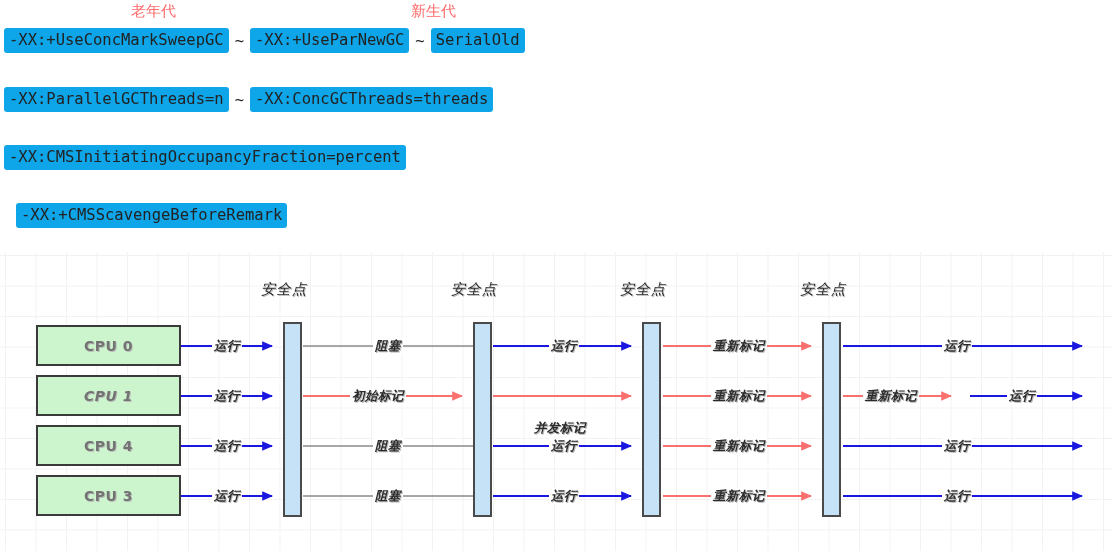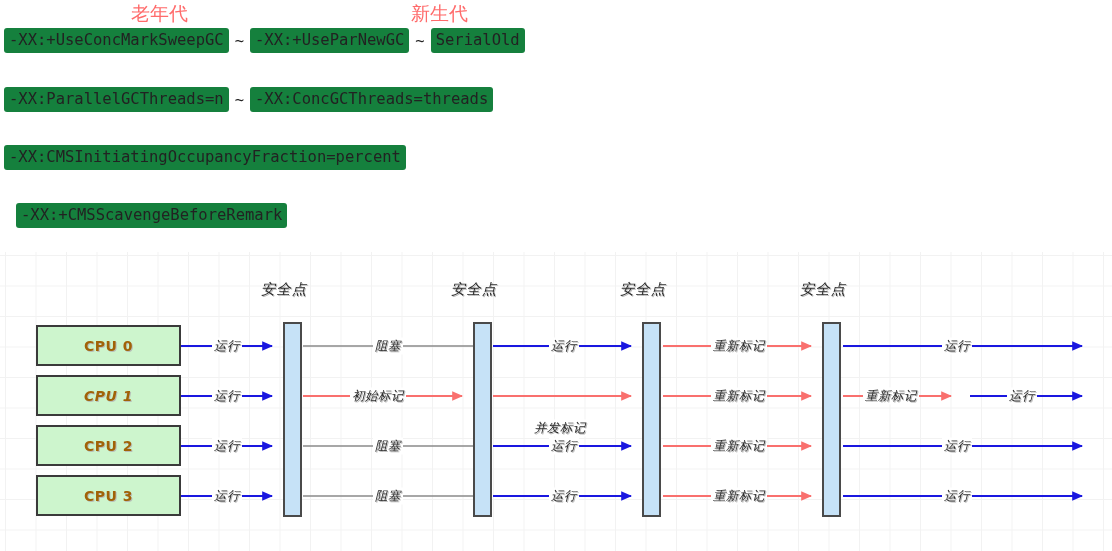--- a/index.html
+++ b/index.html
@@ -12,37 +12,37 @@
     position: relative;
     width: 1112px;
     height: 551px;
     overflow: hidden;
     background: #ffffff;
   }
 
   
   .gen-label {
     position: absolute;
-    font-size: 19px;
+    font-size: 15px;
     color: #ff6b6b;
     font-family: "DejaVu Sans", sans-serif;
     white-space: nowrap;
     line-height: 1;
   }
 
   
   .code-row {
     position: absolute;
     left: 4px;
     white-space: nowrap;
     font-size: 0;
   }
   .code {
     display: inline-block;
-    background: #15803d;
+    background: #0ea5e9;
     color: #222222;
     font-family: "DejaVu Sans Mono", "Liberation Mono", monospace;
     font-size: 15.5px;
     line-height: 20px;
     padding: 2px 5px 3px 5px;
     border-radius: 3px;
     vertical-align: middle;
     letter-spacing: 0px;
   }
   .tilde {
@@ -77,21 +77,21 @@
     background: #cdf5cd;
     border: 2px solid #3a3a3a;
     display: flex;
     align-items: center;
     justify-content: center;
   }
   .cpu-label {
     font-family: "DejaVu Sans", "Liberation Sans", sans-serif;
     font-size: 14px;
     font-weight: bold;
-    color: #a16207;
+    color: #737373;
     text-shadow: 1px 1px 0 rgba(180,180,180,.85);
     letter-spacing: .5px;
   }
 
   .sp-bar {
     position: absolute;
     width: 19px;
     height: 195px;
     background: #c6e2f7;
     border: 2px solid #4a4a4a;
@@ -105,21 +105,21 @@
     color: #2b2b2b;
     text-shadow: 1px 1px 0 rgba(170,170,170,.85);
     white-space: nowrap;
     letter-spacing: 1px;
   }
 
   .edge-label {
     position: absolute;
     font-family: "DejaVu Sans", "Liberation Sans", sans-serif;
     font-size: 12.5px;
-    font-weight: normal;
+    font-weight: bold;
     font-style: italic;
     color: #2b2b2b;
     text-shadow: 1px 1px 0 rgba(175,175,175,.9);
     white-space: nowrap;
     background: #ffffff;
     padding: 0 2px;
     transform: translate(-50%, -50%);
     letter-spacing: .5px;
   }
 </style>
@@ -177,21 +177,21 @@
     </svg>
 
     <div id="cpu-boxes">
         <div class="cpu-box" style="left: 36px; top: 73px; background: rgb(205, 245, 205); border-color: rgb(58, 58, 58);">
           <span class="cpu-label">CPU 0</span>
         </div>
         <div class="cpu-box" style="left: 36px; top: 123px; background: rgb(205, 245, 205); border-color: rgb(58, 58, 58); font-style: italic;">
           <span class="cpu-label">CPU 1</span>
         </div>
         <div class="cpu-box" style="left: 36px; top: 173px; background: rgb(205, 245, 205); border-color: rgb(58, 58, 58);">
-          <span class="cpu-label">CPU 2</span>
+          <span class="cpu-label">CPU 4</span>
         </div>
         <div class="cpu-box" style="left: 36px; top: 223px; background: rgb(205, 245, 205); border-color: rgb(58, 58, 58);">
           <span class="cpu-label">CPU 3</span>
         </div>
       </div>
     <div id="safepoint-bars">
         <div class="sp-bar" style="left: 283px; top: 70px; height: 195px; background: rgb(198, 226, 247); border-color: rgb(74, 74, 74);"></div>
         <div class="sp-title" style="left: 284px; top: 28px; transform: translateX(-50%);">安全点</div>
         <div class="sp-bar" style="left: 473px; top: 70px; height: 195px; background: rgb(198, 226, 247); border-color: rgb(74, 74, 74);"></div>
         <div class="sp-title" style="left: 474px; top: 28px; transform: translateX(-50%);">安全点</div>

